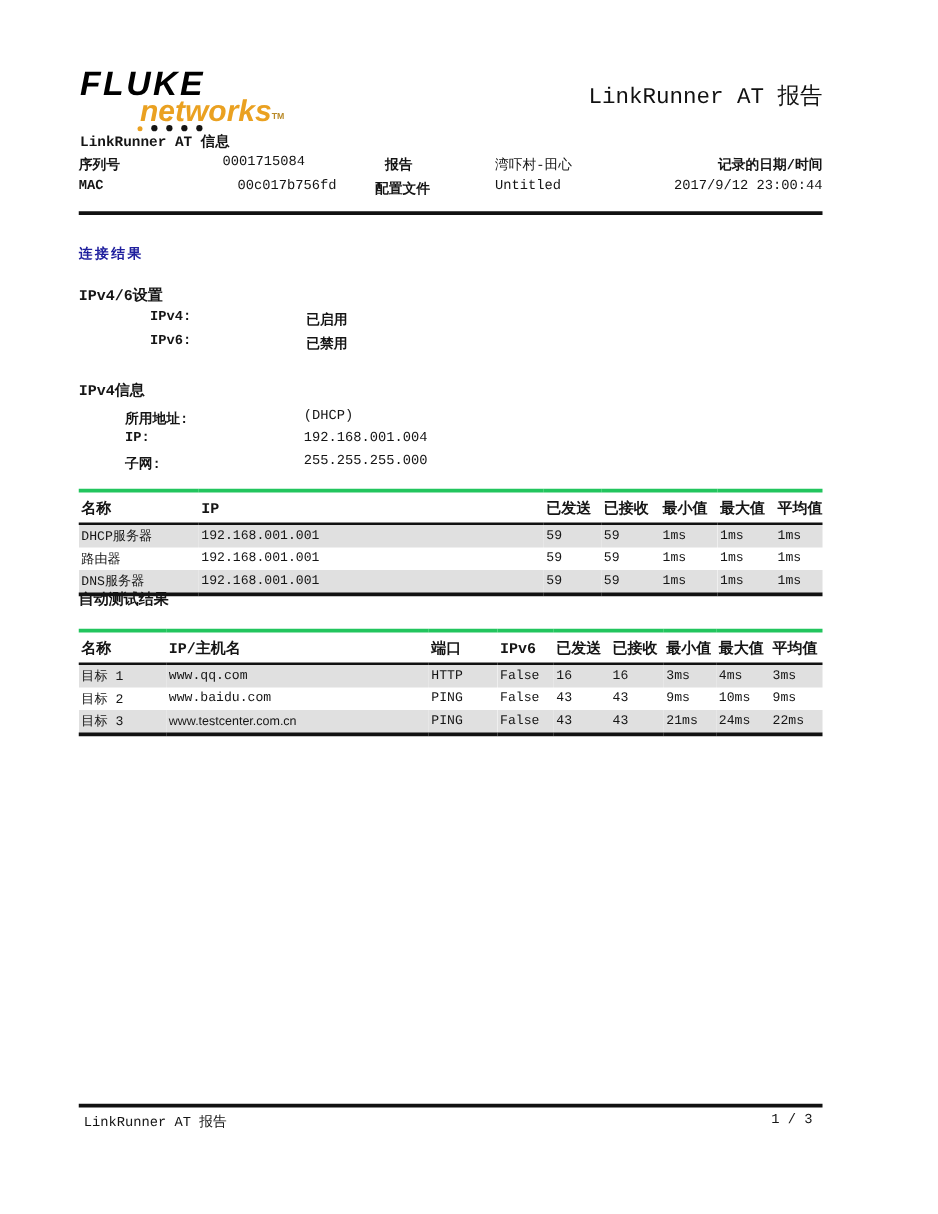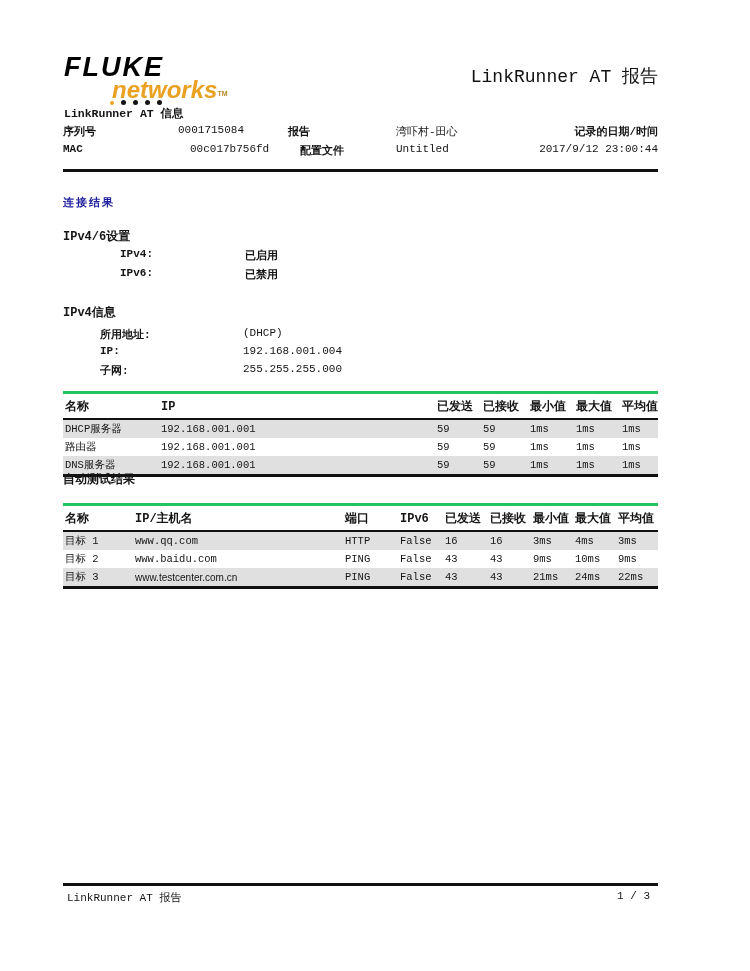--- a/index.html
+++ b/index.html
@@ -85,21 +85,21 @@
 </div>
 
 <div class="abs report-title">LinkRunner AT 报告</div>
 <div class="abs info-heading">LinkRunner AT 信息</div>
 
 <div class="abs lbl" style="left:63px; top:124px; width:120px;">序列号</div>
 <div class="abs val" style="left:178px; top:124px;">0001715084</div>
 <div class="abs lbl" style="left:63px; top:143px; width:120px;">MAC</div>
 <div class="abs val" style="left:190px; top:143px;">00c017b756fd</div>
 
-<div class="abs lbl" style="left:288px; top:124px; width:90px;">报告</div>
+<div class="abs lbl" style="left:308px; top:124px; width:90px;">报告</div>
 <div class="abs val" style="left:396px; top:124px;">湾吓村-田心</div>
 <div class="abs lbl" style="left:300px; top:143px; width:90px;">配置文件</div>
 <div class="abs val" style="left:396px; top:143px;">Untitled</div>
 
 <div class="abs ralign" style="left:480px; top:124px; width:178px; font-weight:bold;">记录的日期/时间</div>
 <div class="abs ralign" style="left:480px; top:143px; width:178px;">2017/9/12 23:00:44</div>
 
 <div class="abs rule" style="top:169px;"></div>
 
 <div class="abs section-heading">连接结果</div>

